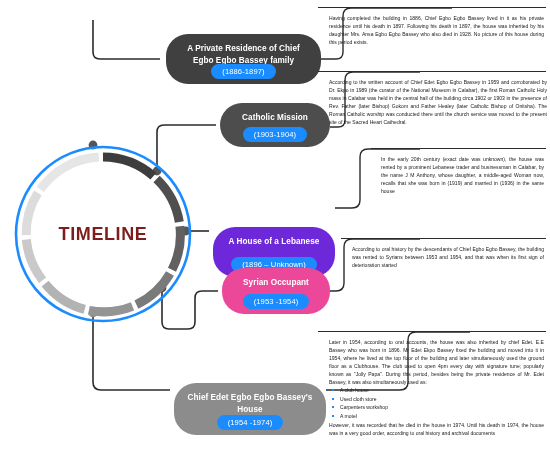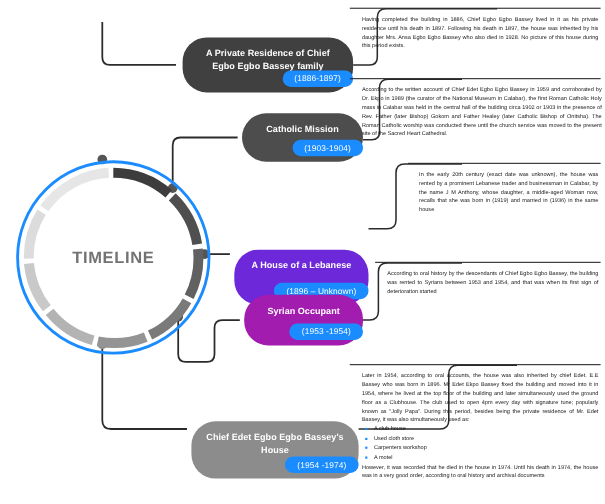--- a/index.html
+++ b/index.html
@@ -16,31 +16,31 @@
   #wires{position:absolute;left:0;top:0;width:550px;height:458px;}
 
   
   .hub{
     position:absolute;left:12px;top:143px;width:182px;height:182px;
   }
   .hub svg{display:block;}
   .hub-label{
     position:absolute;left:0;top:0;width:182px;height:182px;
     display:flex;align-items:center;justify-content:center;
-    font-size:15px;font-weight:bold;letter-spacing:.6px;
-    color:#737373;
+    font-size:18px;font-weight:bold;letter-spacing:.6px;
+    color:#7f1d1d;
   }
 
   
   .node{
     position:absolute;
     background:#404040;
     border-radius:22px;
     color:#ffffff;
-    display:flex;flex-direction:column;align-items:flex-end;
+    display:flex;flex-direction:column;align-items:center;
     justify-content:flex-start;
     box-sizing:border-box;
     padding-top:9px;
   }
   .node .title{
     font-size:8.2px;font-weight:bold;line-height:11.5px;
     text-align:center;width:100%;
     padding:0 10px;box-sizing:border-box;
     letter-spacing:.05px;
   }
@@ -162,21 +162,21 @@
   <div class="node" id="node-1" style="background: rgb(77, 77, 77);">
     <div class="title">Catholic Mission</div>
     <div class="badge">(1903-1904)</div>
   </div>
 
   <div class="node" id="node-2" style="background: #6d28d9; margin-top: 44px;">
     <div class="title">A House of a Lebanese</div>
     <div class="badge">(1896 – Unknown)</div>
   </div>
 
-  <div class="node" id="node-3" style="background: #a21caf;">
+  <div class="node" id="node-3" style="background: #ec4899;">
     <div class="title">Syrian Occupant</div>
     <div class="badge">(1953 -1954)</div>
   </div>
 
   <div class="node" id="node-4" style="background: rgb(140, 140, 140); margin-top: 19px;">
     <div class="title">Chief Edet Egbo Egbo Bassey's House</div>
     <div class="badge">(1954 -1974)</div>
   </div>
 
   <div class="rule" id="rule-0"></div>

